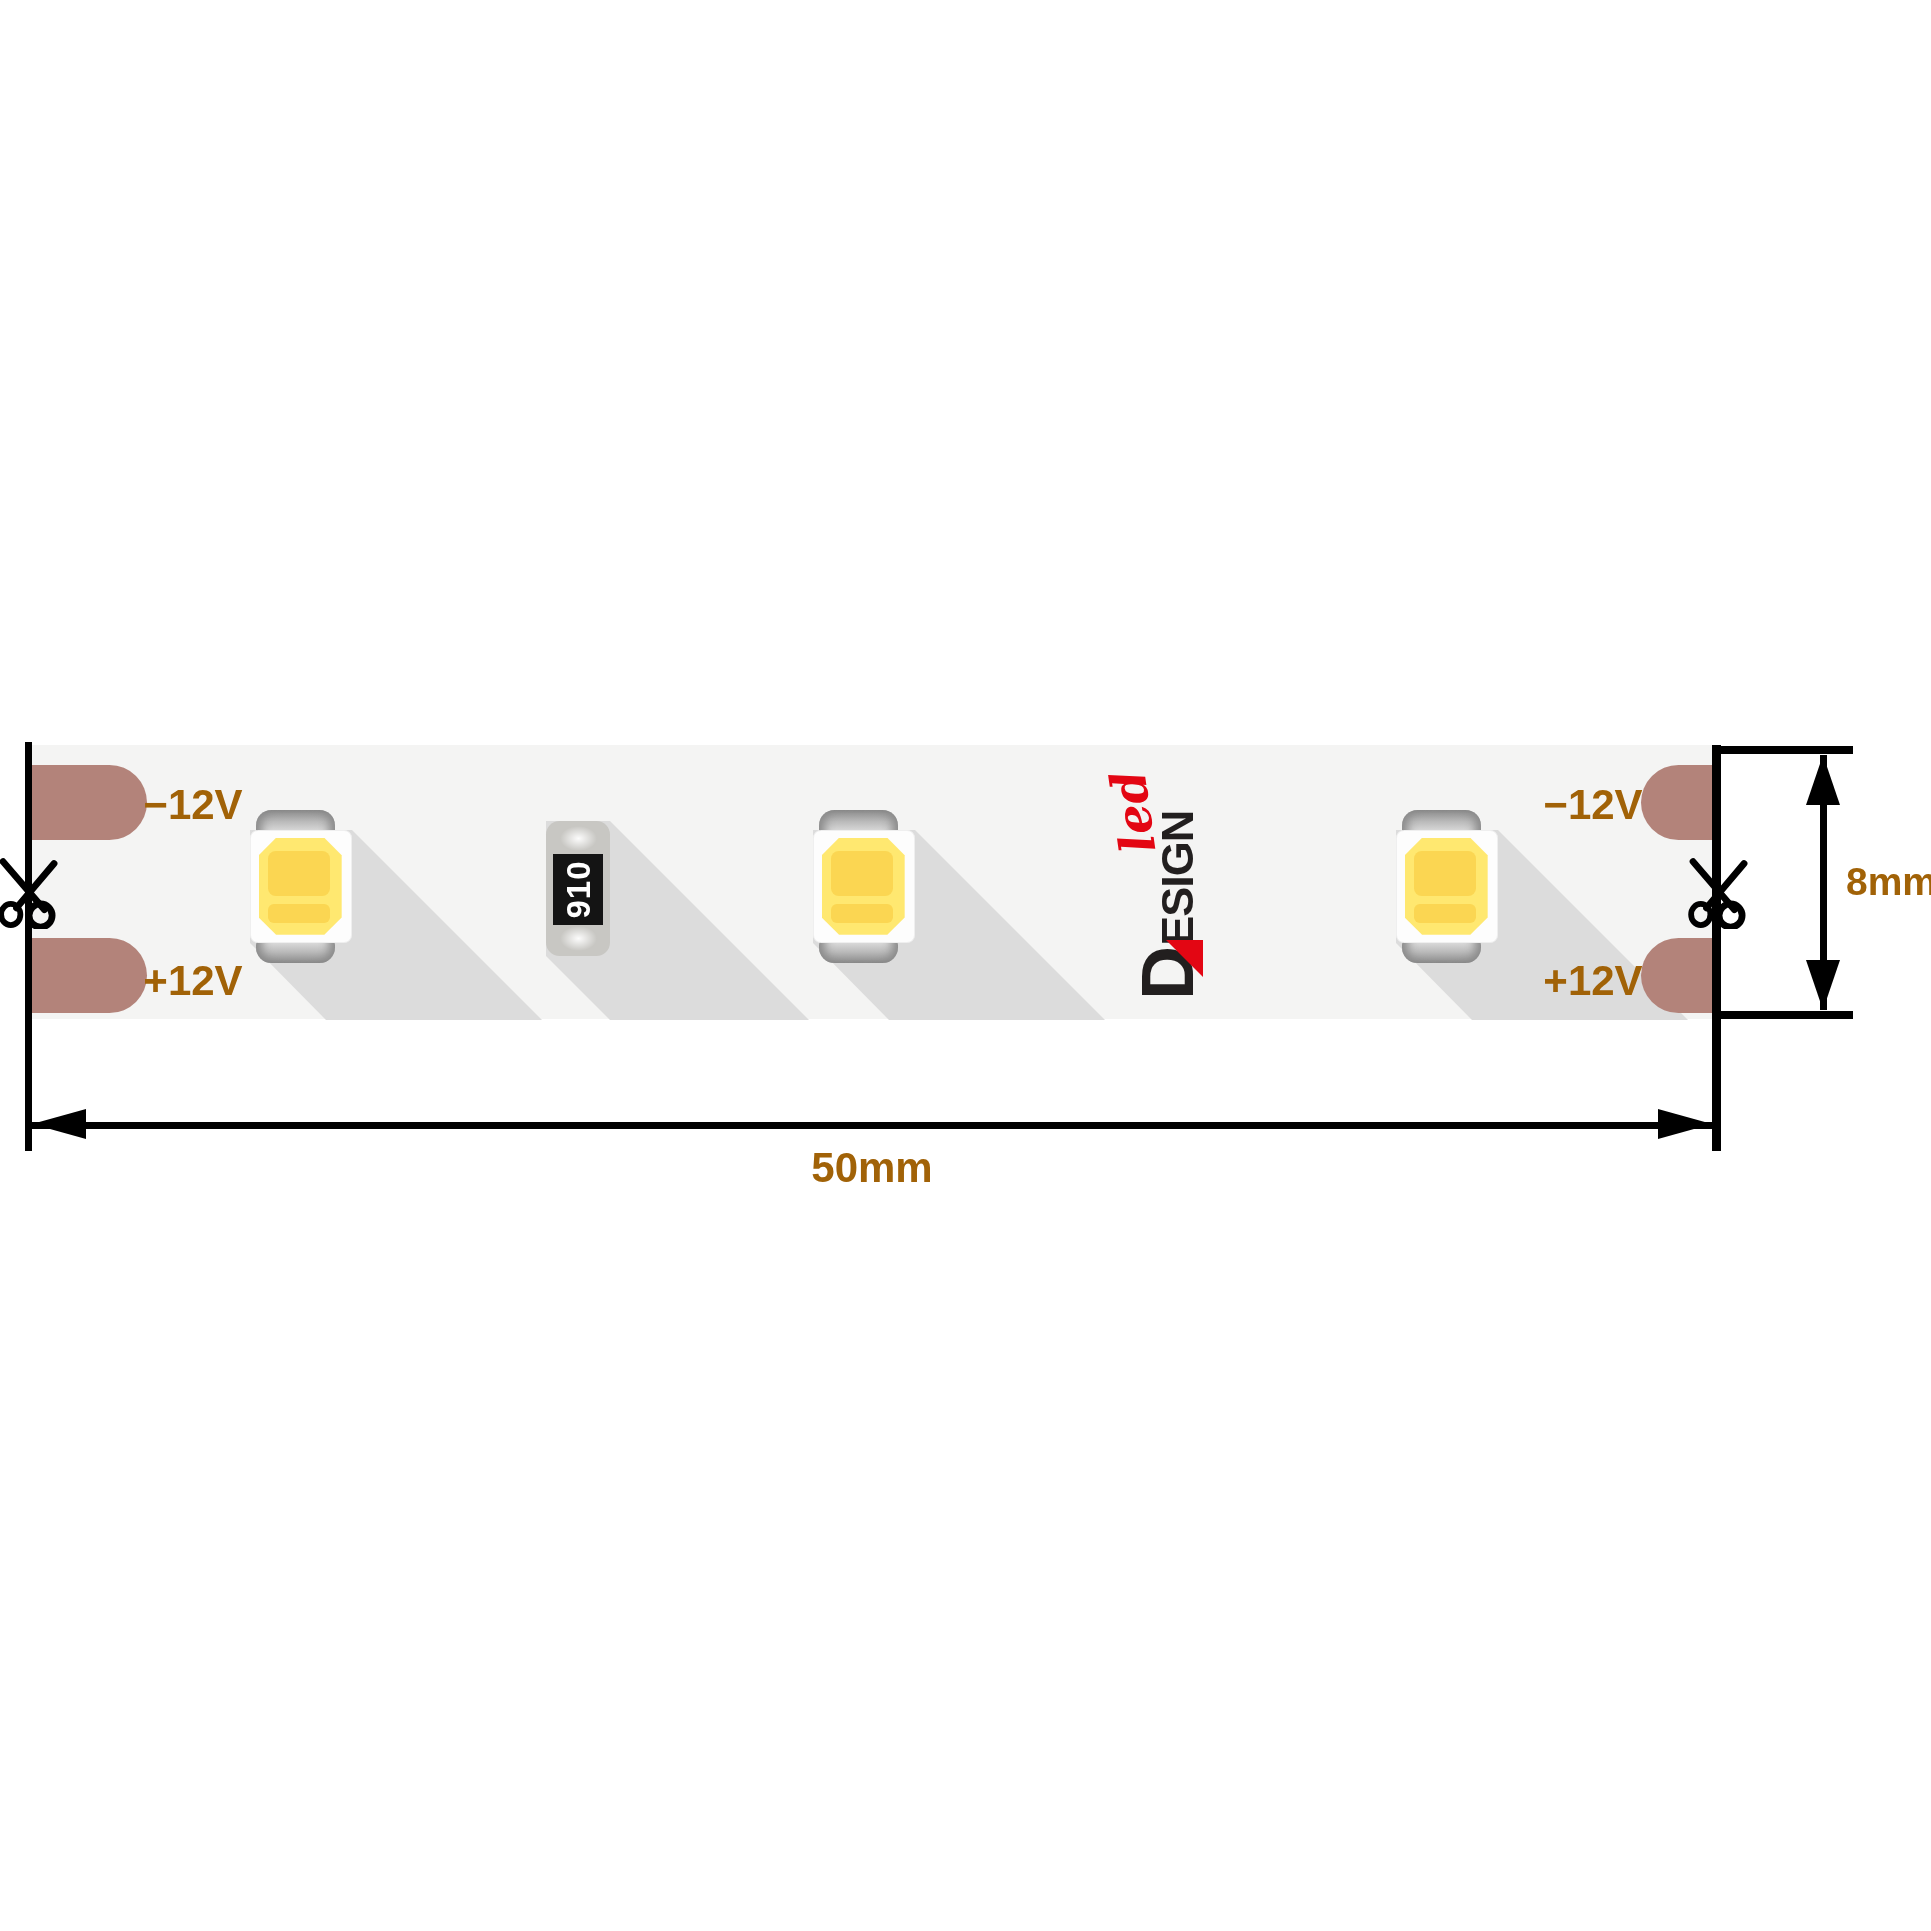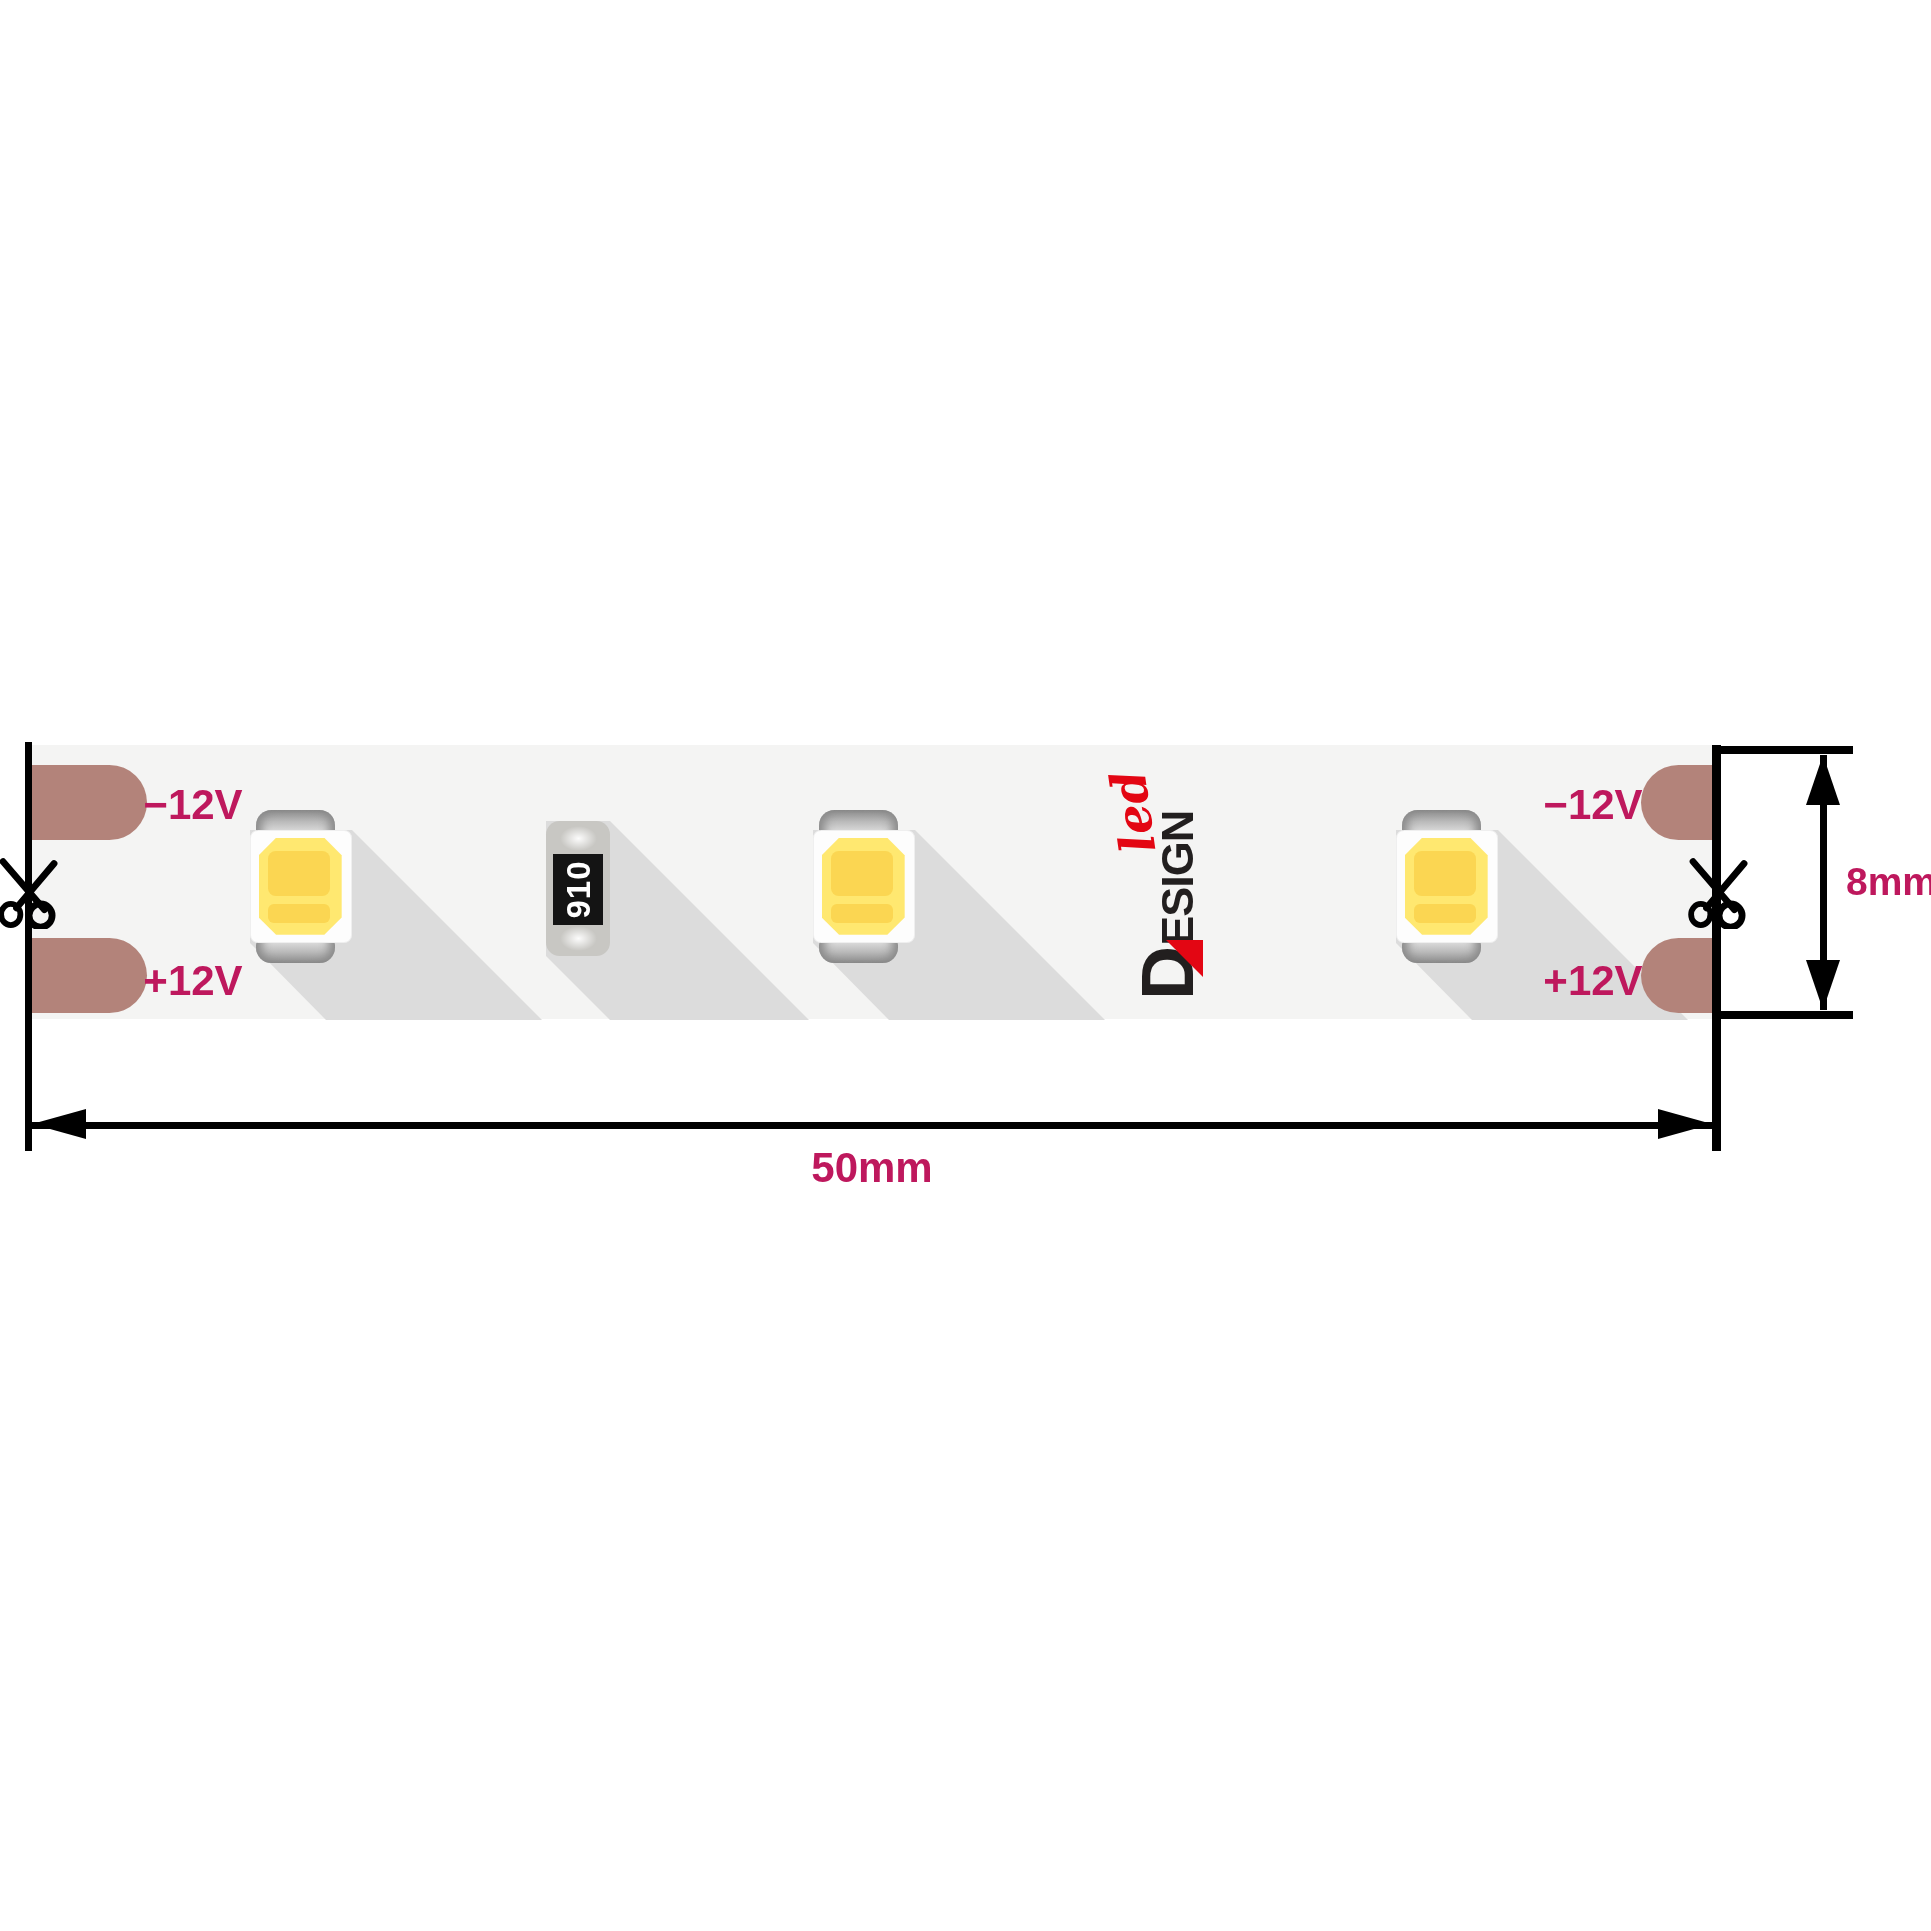--- a/index.html
+++ b/index.html
@@ -13,21 +13,21 @@
   .strip-bg { left:29px; top:745px; width:1686px; height:274px; background:#f4f4f3; }
 
   
   .pad { background:#b3837a; }
   .pad-left  { left:27px;  width:120px; border-radius:0 41px 41px 0; }
   .pad-right { left:1641px; width:75px; border-radius:41px 0 0 41px; }
   .pad-neg { top:765px; height:75px; }
   .pad-pos { top:938px; height:75px; }
 
   
-  .lbl { font-weight:700; font-size:42px; color:#be185d; white-space:nowrap;
+  .lbl { font-weight:700; font-size:42px; color:#a16207; white-space:nowrap;
          transform:translate(-50%,-50%); line-height:1; }
 
   
   .led { width:102px; height:154px; top:810px; }
   .led-shadow { left:0; top:0; width:299px; height:210px; background:#dcdcdc;
     clip-path:polygon(0 20px, 102px 20px, 292px 210px, 76px 210px, 0 133px); }
   .elec { left:5.8px; width:79px; height:25px;
     box-shadow:inset 13.5px 0 9.7px -7.7px #8a8a8a, inset -13.5px 0 9.7px -7.7px #8a8a8a; }
   .elec-top { top:0; border-radius:15.4px 15.4px 5.8px 5.8px;
     background:linear-gradient(to bottom,#898989 0%,#b9b9b9 45%,#e6e6e6 100%); }

